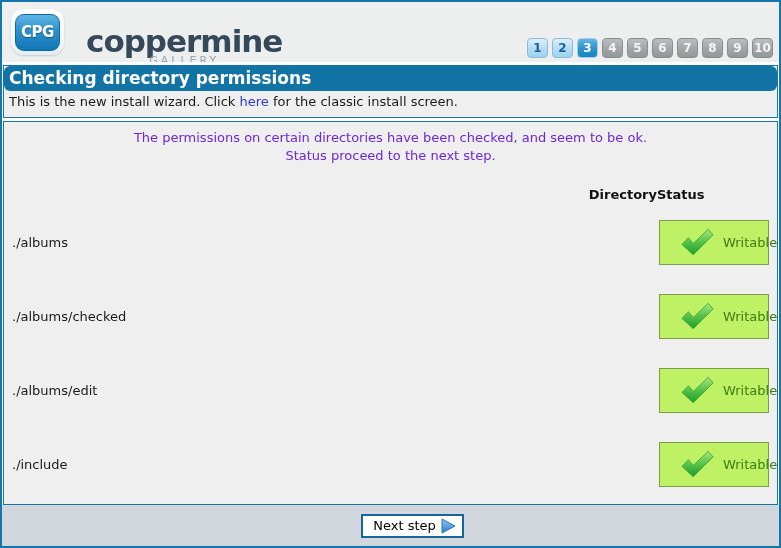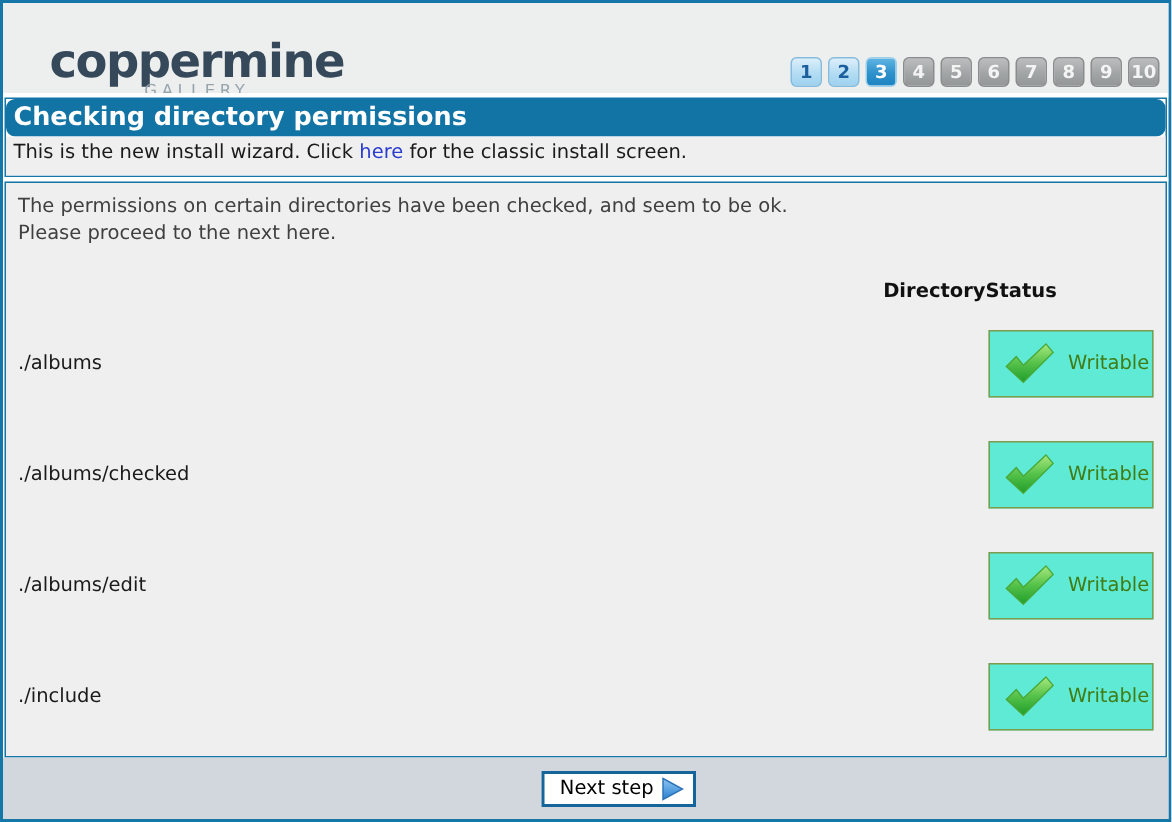--- a/index.html
+++ b/index.html
@@ -110,40 +110,40 @@
 
   
   .content {
     margin: 0 1px;
     border: 1px solid #1477a8;
     background: #efefef;
     flex: 1 1 auto;
     padding: 7px 8px 0 8px;
     overflow: hidden;
   }
-  .intro { line-height: 18px; color: #404040; }
+  .intro { line-height: 18px; color: #6d28d9; text-align: center; }
   .perm-table { margin-top: 22px; }
   .perm-header {
     display: flex; justify-content: flex-end;
     font-weight: bold; color: #111;
     height: 18px;
     padding-right: 0;
   }
   .status-col { width: 112px; flex: 0 0 auto; }
   .perm-row {
     display: flex; justify-content: space-between; align-items: center;
     height: 74px;
   }
   .dir-name { color: #1a1a1a; text-align: center; }
   .status-badge {
     width: 110px; height: 45px;
-    background: #5eead4;
+    background: #bef264;
     border: 1px solid #7d9c4d;
     display: flex; align-items: center;
-    padding-left: 9px;
+    padding-left: 20px;
     flex: 0 0 auto;
   }
   .status-badge .check-icon { flex: 0 0 auto; display: flex; }
   .status-badge .status-text {
     color: #417c15;
     font-size: 13px;
     margin-left: 9px;
   }
 
   
@@ -164,20 +164,23 @@
     cursor: pointer;
     margin-left: 44px;
   }
 </style>
 </head>
 <body>
 
 <div class="page">
 
   <div class="header">
+    <div class="logo-badge">
+      <div class="logo-inner">CPG</div>
+    </div>
     <div class="brand-wrap">
       <span class="brand-name">coppermine</span>
       <span class="brand-tagline">GALLERY</span>
     </div>
     <div class="steps">
       <span class="step done">1</span>
       <span class="step done">2</span>
       <span class="step current">3</span>
       <span class="step pending">4</span>
       <span class="step pending">5</span>
@@ -198,21 +201,21 @@
       <a href="#">here</a>
       <span>for the classic install screen.</span>
     </div>
   </div>
 
   <div class="gap"></div>
 
   <div class="content">
     <div class="intro">
       <div>The permissions on certain directories have been checked, and seem to be ok.</div>
-      <div>Please proceed to the next here.</div>
+      <div>Status proceed to the next step.</div>
     </div>
 
     <div class="perm-table">
       <div class="perm-header">
         <span>Directory</span>
         <span class="status-col">Status</span>
       </div>
 
       <div class="perm-row">
         <span class="dir-name">./albums</span>

